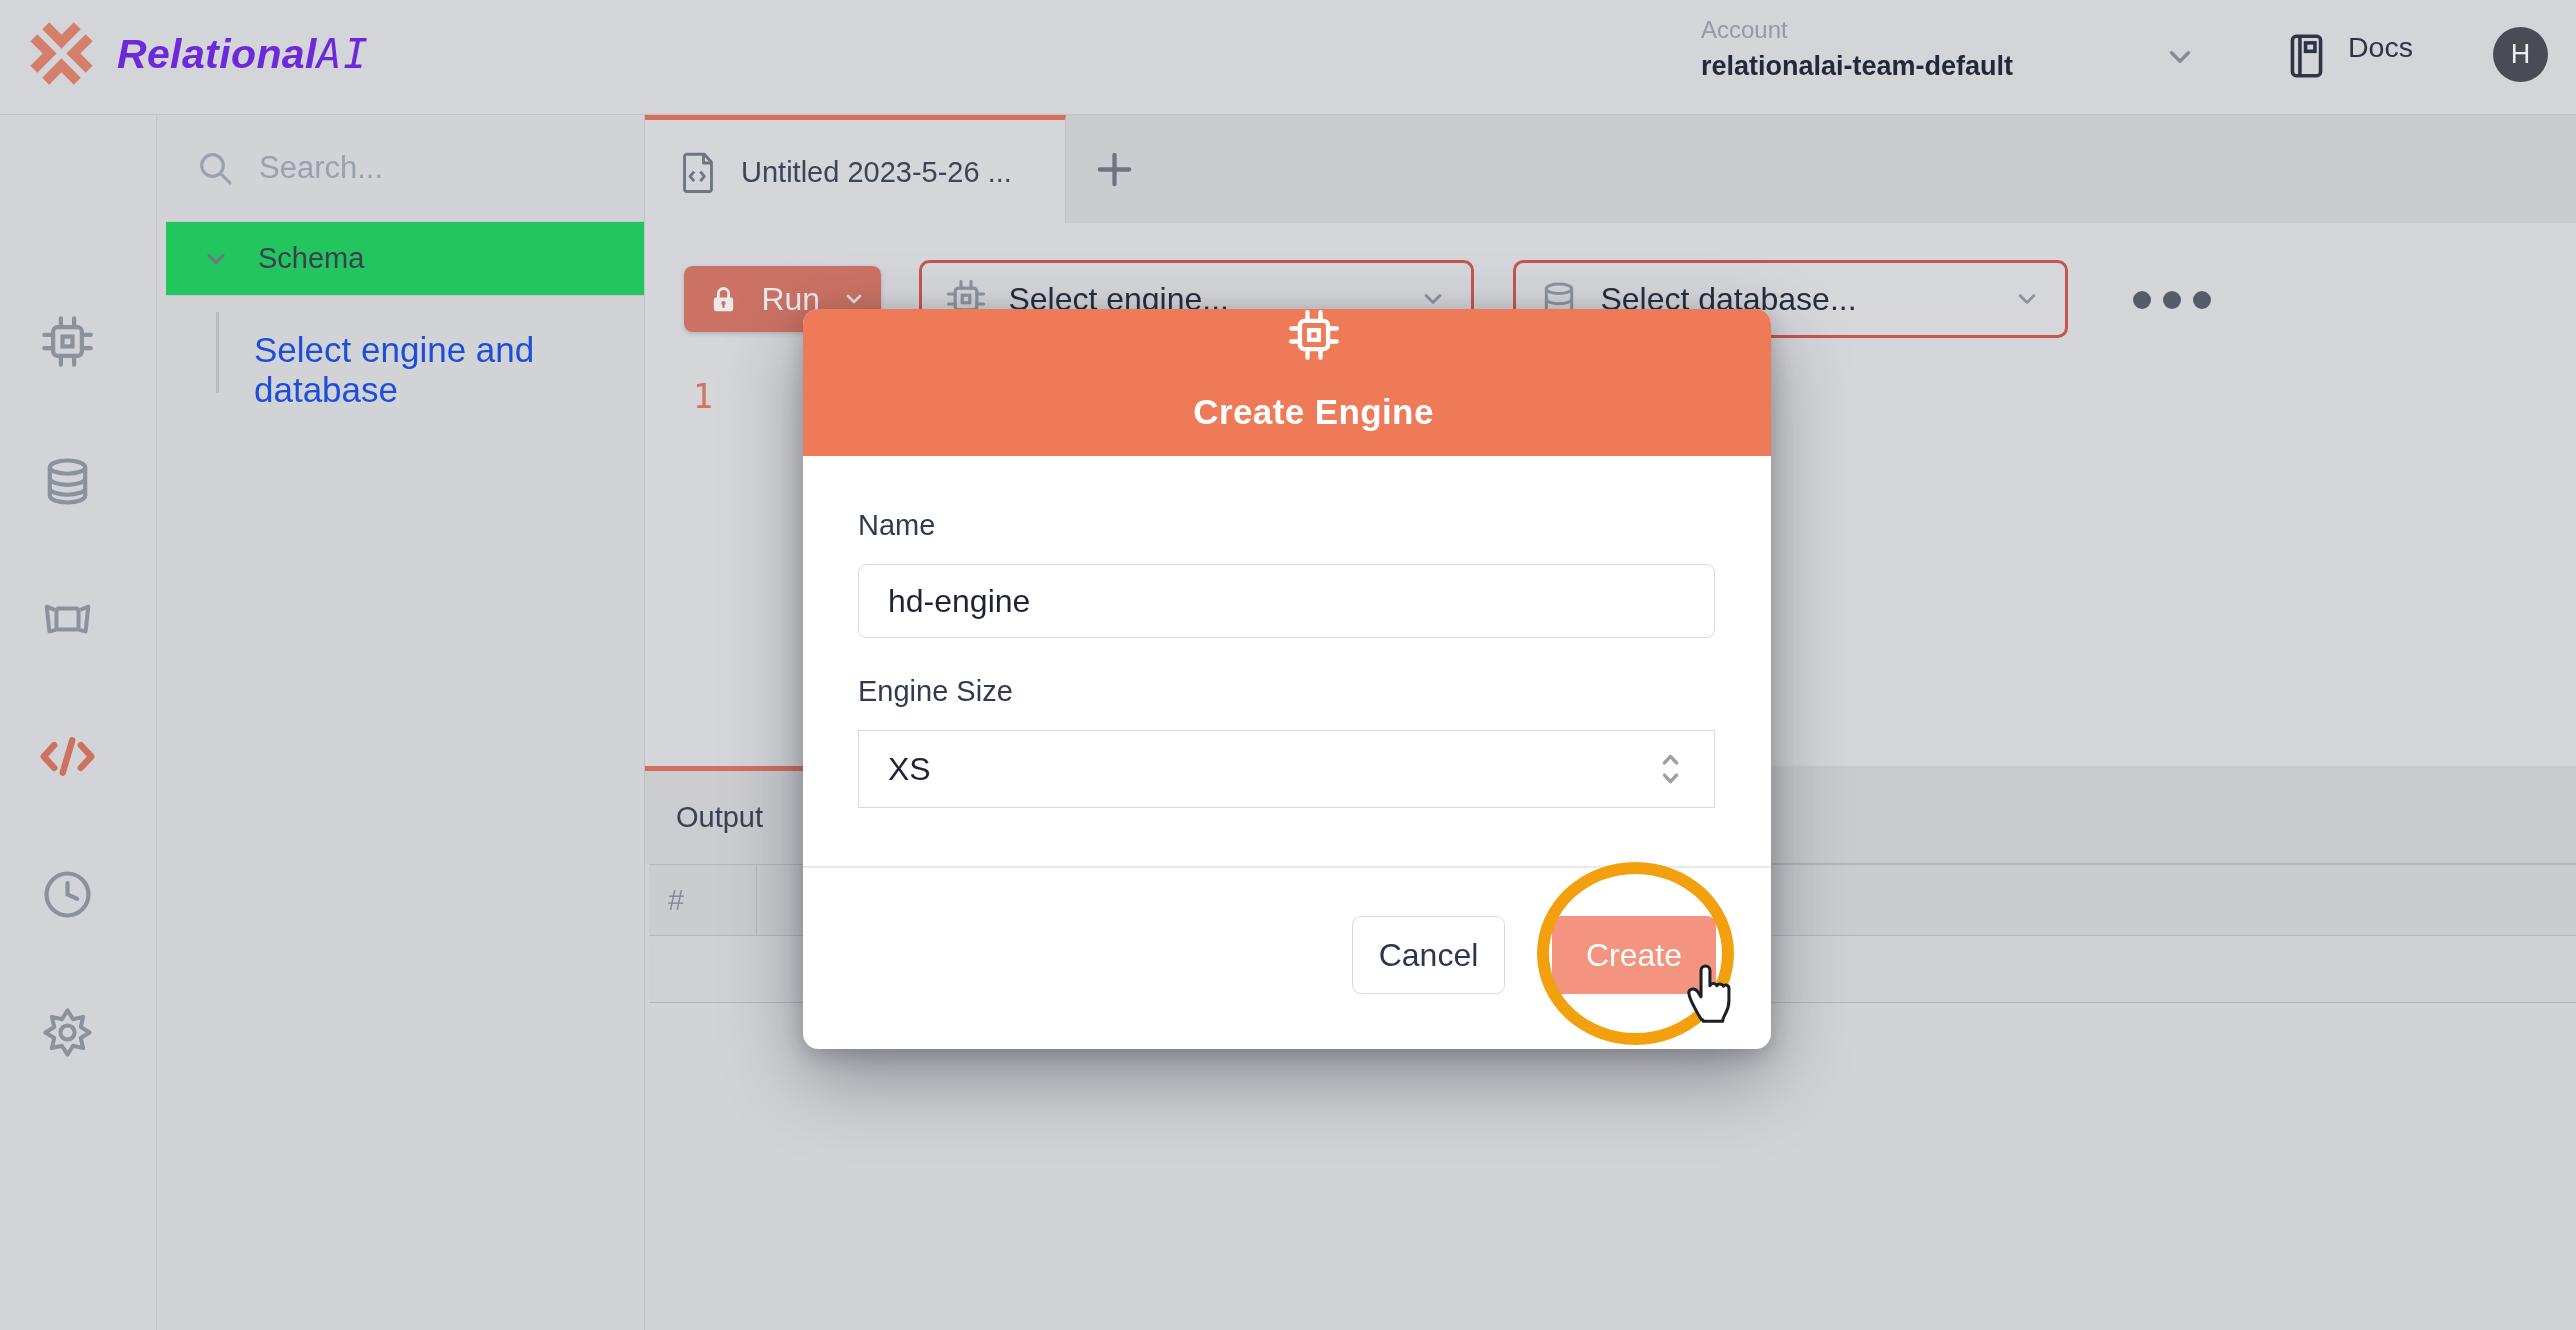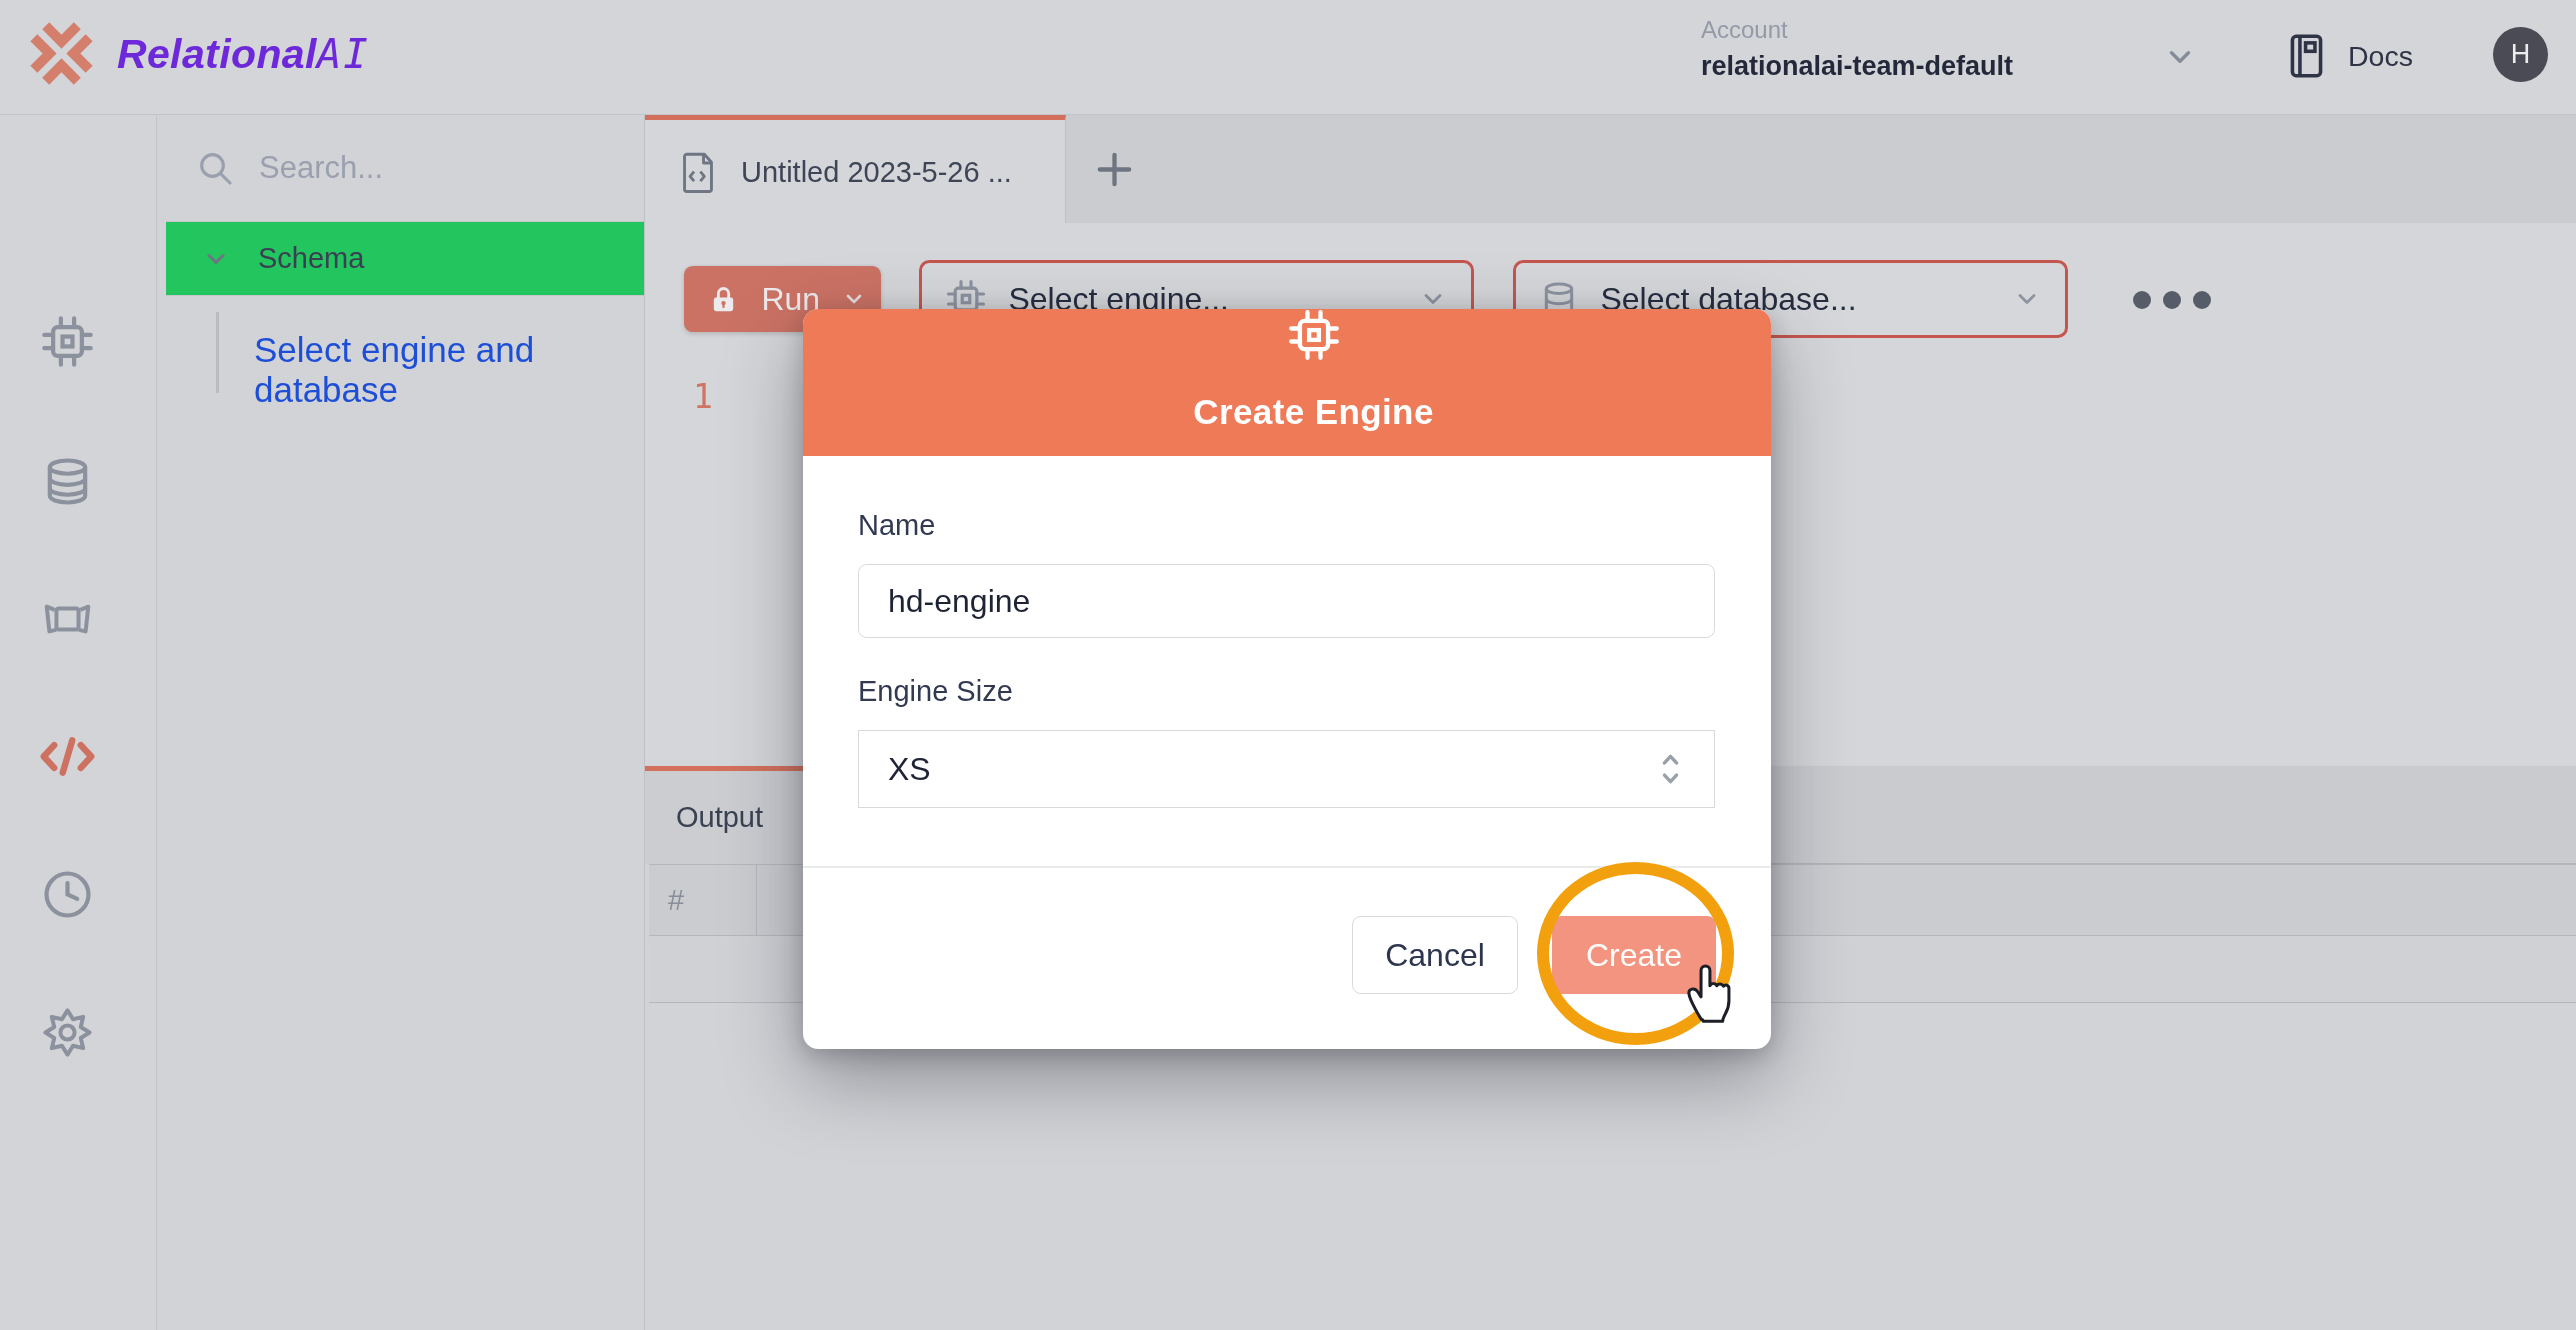--- a/index.html
+++ b/index.html
@@ -12,21 +12,21 @@
   
   .topbar { position:absolute; left:0; top:0; width:2576px; height:115px; background:#d4d5d9; border-bottom:0.9px solid #c2c4c8; }
   .brand { position:absolute; left:22.4px; top:14px; display:flex; align-items:center; gap:15.5px; }
   .brand-text { font-size:41px; color:#6d28d9; letter-spacing:0.4px;font-style:italic; }
   .brand-bold { font-weight:800; }
   .brand-light { font-family:"DejaVu Sans Mono","Liberation Mono",monospace; font-weight:400; letter-spacing:1.7px; }
   .account { position:absolute; left:1701px; top:15.5px; width:466px; cursor:pointer; }
   .acct-label { font-size:24px; color:#949aa6; }
   .acct-name { margin-top:7px; font-size:27px; font-weight:700; color:#23293a; }
   .acct-chevron { position:absolute; left:2163px; top:40px; color:#858c99; }
-  .docs-btn { position:absolute; left:2284px; top:31px; display:flex; align-items:center; gap:19px; color:#2e3445; font-size:28.5px; cursor:pointer; }
+  .docs-btn { position:absolute; left:2284px; top:31px; display:flex; gap:19px; color:#2e3445; font-size:28.5px; cursor:pointer; }
   .avatar { position:absolute; left:2493px; top:27px; width:55px; height:55px; border-radius:50%; background:#4b4b55; color:#eceded; font-size:27px; display:flex; align-items:center; justify-content:center; }
 
   
   .rail { position:absolute; left:0; top:115px; width:157px; height:1216px; background:#d3d4d8; border-right:0.9px solid #c3c4c9; }
   .rail-item { position:absolute; left:40px; width:55px; height:55px; display:flex; align-items:center; justify-content:center; color:#8b919d; cursor:pointer; }
   .rail-item.active { color:#cd7161; }
 
   
   .schema { position:absolute; left:158px; top:115px; width:487px; height:1216px; background:#d2d3d7; border-right:0.9px solid #bfc1c6;padding-left:8px; }
   .search-row { position:relative; height:107px; border-bottom:0.9px solid #c3c5c9; display:flex; align-items:center; padding-left:29px; gap:24px; color:#9aa0ad; }
@@ -68,21 +68,21 @@
   .modal { position:absolute; left:803px; top:309px; width:968px; height:740px; background:#ffffff; border-radius:15.5px; box-shadow:0 29px 78px rgba(28,31,42,.38), 0 5.2px 21px rgba(28,31,42,.22); z-index:20; }
   .modal-head { height:147px; background:#ee7a58; border-radius:15.5px 15.5px 0 0; display:flex; align-items:center; padding-left:53px; gap:31px; color:#ffffff;flex-direction:column; }
   .modal-title { font-size:35px; font-weight:600; letter-spacing:0.4px; }
   .fld-label { position:absolute; left:55px; font-size:29px; font-weight:500; color:#323a51; }
   .name-input { position:absolute; left:55px; top:255px; width:857px; height:74px; border:1.7px solid #d8d9dd; border-radius:8.6px; font-size:32px; color:#1e2434; padding:0 29px; outline:none; font-family:inherit; background:#fff; }
   .size-select { position:absolute; left:55px; top:421px; width:857px; height:78px; border:1.7px solid #d8d9dd; border-radius:0; display:flex; align-items:center; padding:0 29px; font-size:32px; color:#1e2434; cursor:pointer; background:#fff; }
   .size-select .sz-val { flex:1; }
   .spin { color:#9aa0aa; }
   .modal-div { position:absolute; left:0; top:557px; width:100%; height:1.7px; background:#e9eaec; }
   .btn { position:absolute; top:607px; height:78px; border-radius:8.6px; font-size:32px; display:flex; align-items:center; justify-content:center; cursor:pointer; font-family:inherit; }
-  .btn-cancel { left:549px; width:166px; background:#ffffff; border:1.7px solid #d8d9dd; color:#2e364f; }
+  .btn-cancel { left:549px; width:153px; background:#ffffff; border:1.7px solid #d8d9dd; color:#2e364f; }
   .btn-create { left:749px; width:164px; background:#f2947f; border:none; color:#fffdfc; }
 
   
   .hl-circle { position:absolute; left:1537px; top:862px; width:197px; height:183px; border:12px solid #f2a00d; border-radius:50%; z-index:30; pointer-events:none; }
   .cursor { position:absolute; left:1680px; top:959px; z-index:31; pointer-events:none; }
 </style>
 </head>
 <body>
 
 <div id="app">

